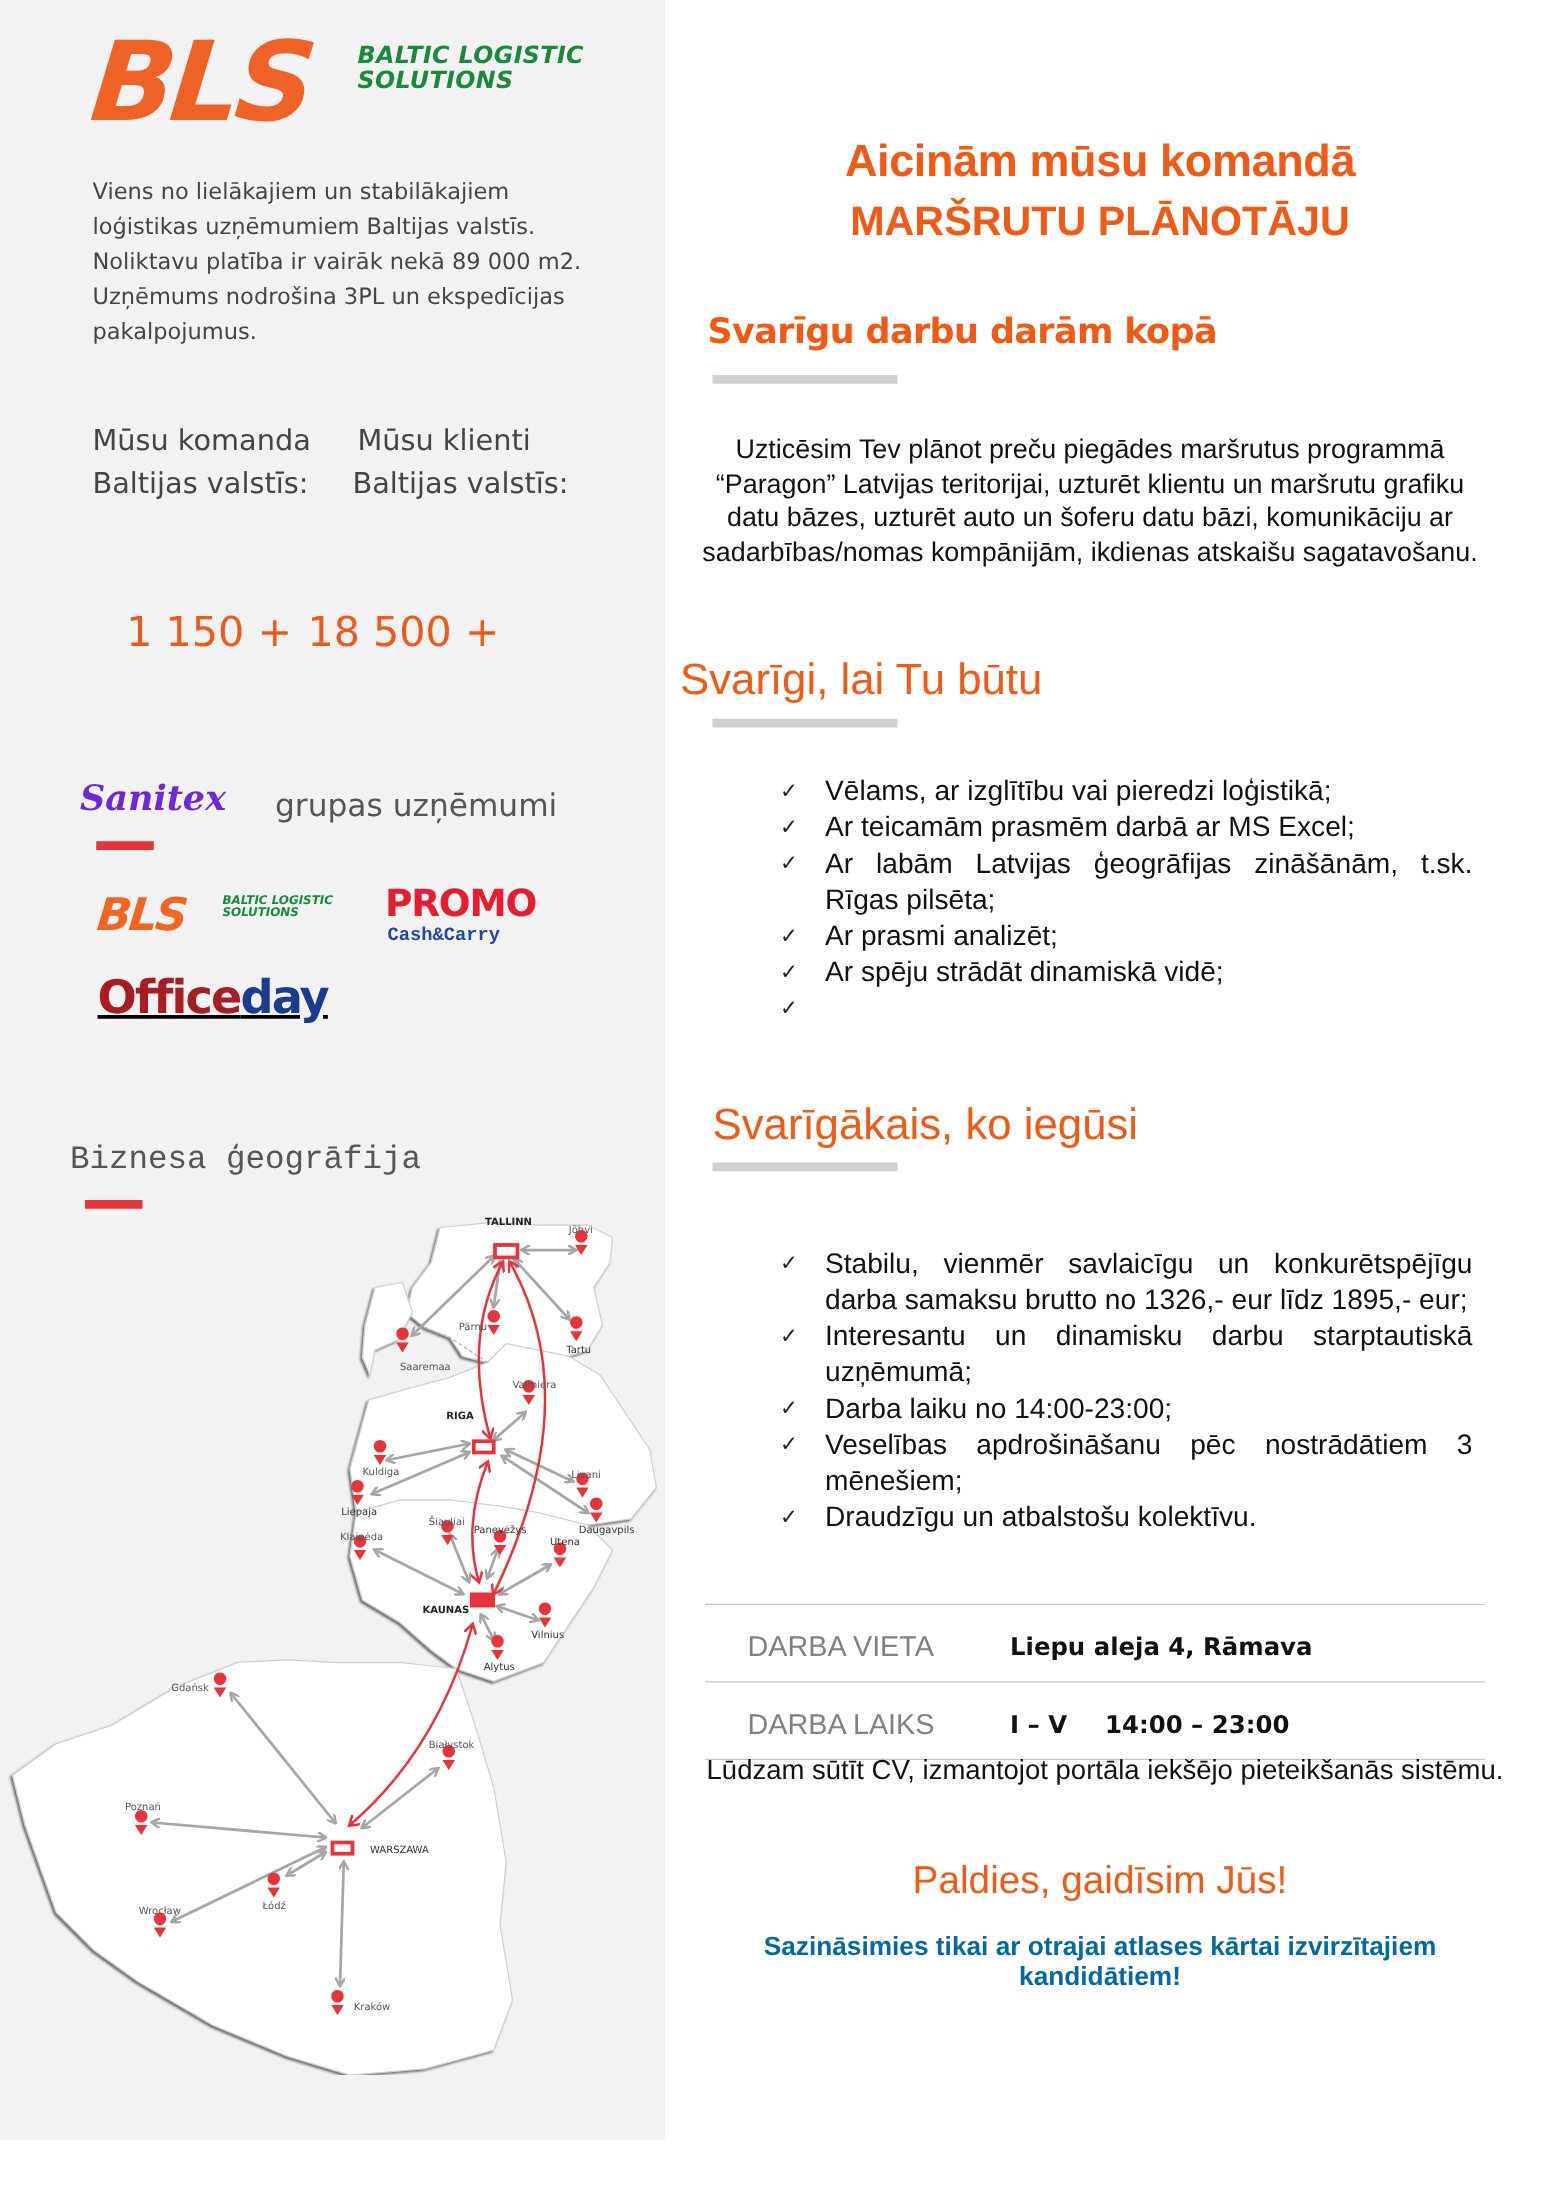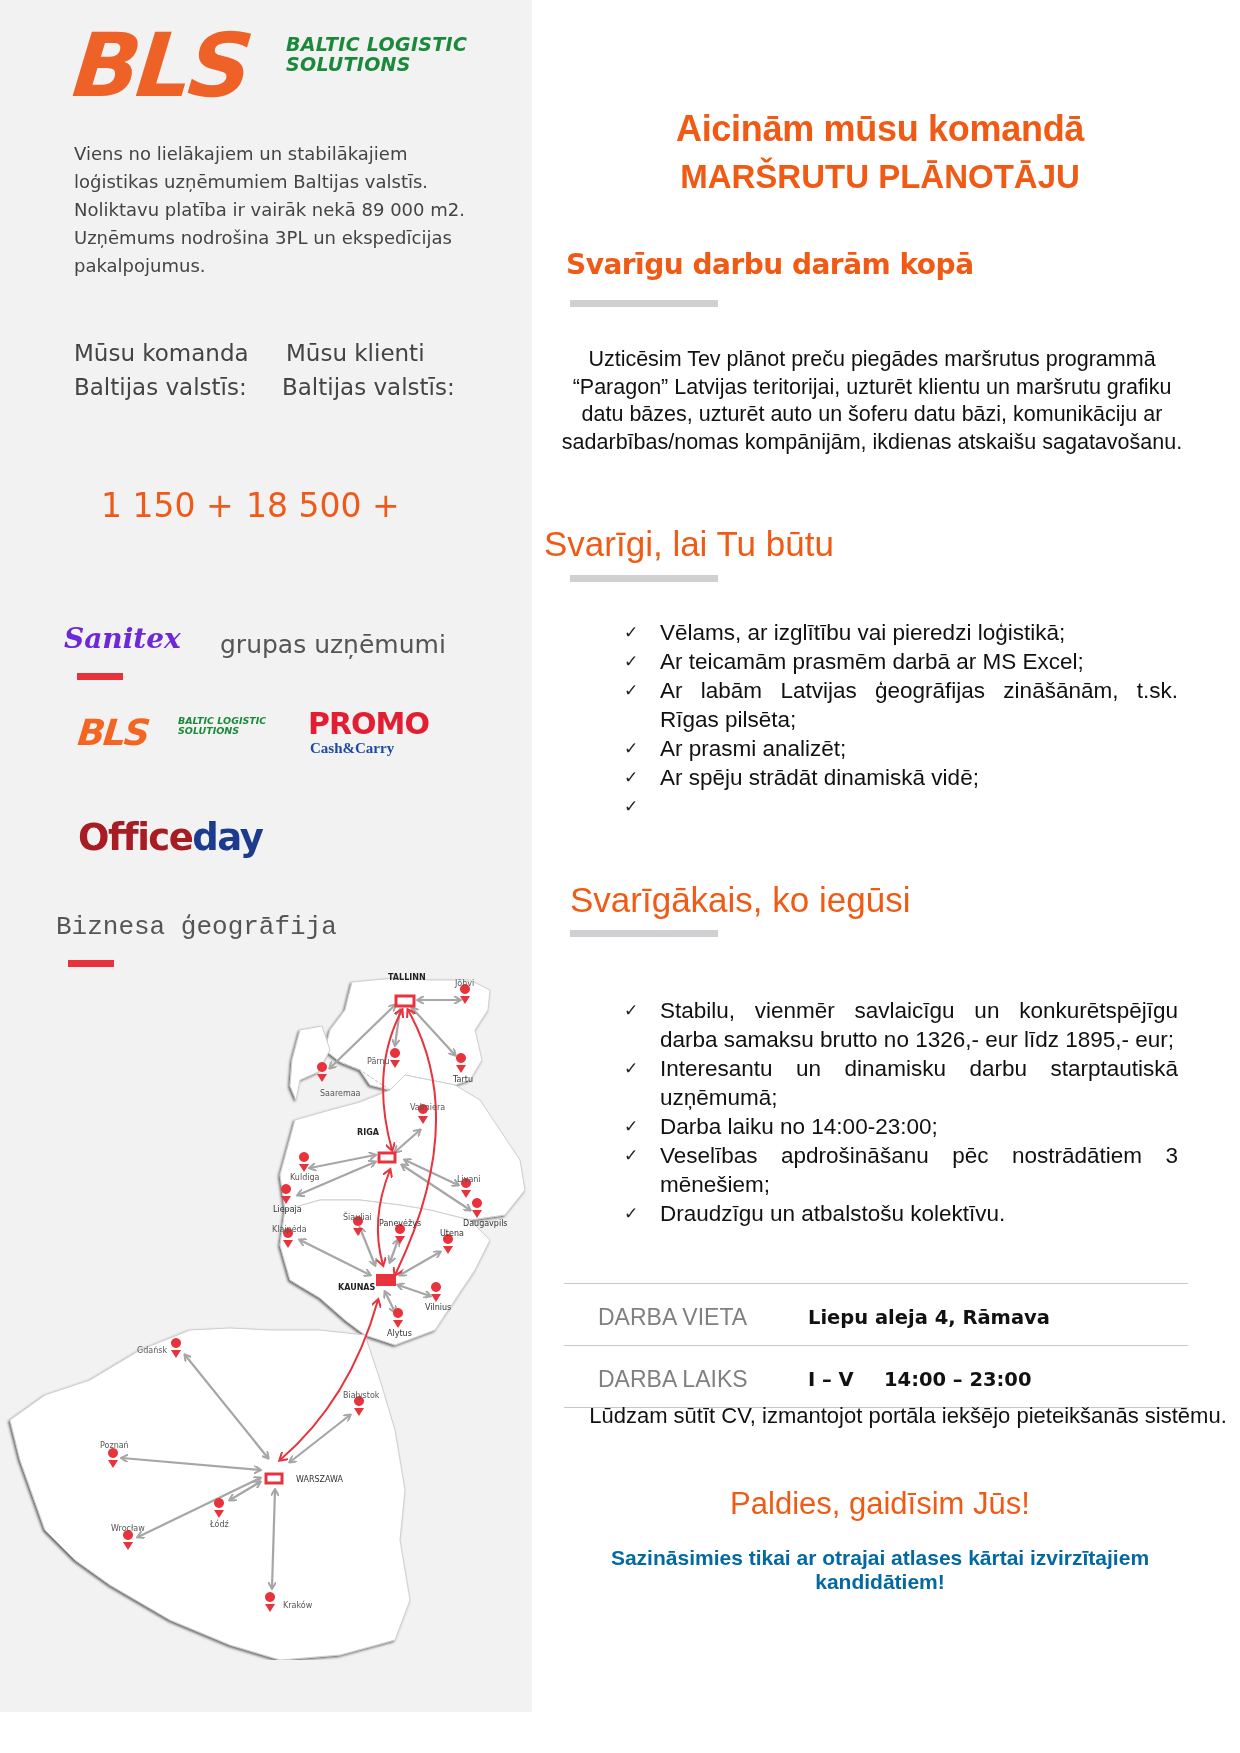--- a/index.html
+++ b/index.html
@@ -20,22 +20,22 @@
 
   .sanitex { left:64px; top:622px; font-family:"DejaVu Serif", serif; font-style:italic; font-weight:bold; font-size:28px; color:#6d28d9; }
   .sanitex-suffix { left:220px; top:630px; font-family:"DejaVu Sans", sans-serif; font-size:25px; color:#555; }
   .red-bar { background:#e8323c; height:7px; width:46px; }
 
   .bls-small { left:78px; top:712px; font-family:"DejaVu Sans", sans-serif; font-weight:bold; font-style:italic;
                font-size:36px; color:#f26522; letter-spacing:-2px; transform:skewX(-6deg); }
   .bls-small-sub { left:178px; top:716px; color:#1a8a3a; font-family:"DejaVu Sans", sans-serif; font-weight:bold; font-style:italic;
                    font-size:9.5px; line-height:10px; }
   .promo { left:308px; top:706px; font-family:"DejaVu Sans", sans-serif; font-weight:bold; font-size:30px; color:#e41e32; letter-spacing:-1px; }
-  .promo-sub { left:310px; top:740px; font-family:Liberation Serif, serif; font-weight:bold; font-size:15px; color:#1d4aa0; }
-  .officeday { left:78px; top:816px; font-family:"DejaVu Sans", sans-serif; font-weight:bold; font-size:37px; letter-spacing:-1.5px; }
+  .promo-sub { left:310px; top:740px; font-family:Liberation Mono, monospace; font-weight:bold; font-size:15px; color:#1d4aa0; }
+  .officeday { left:78px; top:776px; font-family:"DejaVu Sans", sans-serif; font-weight:bold; font-size:37px; letter-spacing:-1.5px;text-decoration:underline; }
   .officeday .o1 { color:#a81c24; }
   .officeday .o2 { color:#1d3b8e; }
 
   .geo-title { left:56px; top:912px; font-family:Liberation Mono, monospace; font-size:26px; color:#555; }
 
   .map { left:0; top:960px; width:532px; height:700px; }
 
   
   .title1 { left:540px; top:108px; width:680px; text-align:center; font-family:"Liberation Sans", sans-serif; font-weight:bold;
             font-size:36px; color:#f05a14; letter-spacing:-0.3px; }
@@ -47,21 +47,21 @@
   .para { left:552px; top:334px; width:640px; text-align:center; font-size:21.5px; line-height:27.5px; color:#111;margin-top:12px; }
 
   ul.checks { list-style:none; margin:0; padding:0; position:absolute; left:622px; width:556px; font-size:22.5px; line-height:29px; color:#111; }
   ul.checks li { position:relative; padding-left:38px; text-align:justify; }
   ul.checks li .ck { position:absolute; left:2px; top:0; font-size:17px; color:#222; }
 
   .info-line { left:564px; width:624px; height:1px; background:#c8c8c8; }
   .info-label { left:598px; font-size:23px; color:#808080; }
   .info-value { font-family:"DejaVu Sans", sans-serif; font-weight:bold; font-size:19.5px; color:#111; }
 
-  .cv { left:588px; top:1402px; width:640px; text-align:center; font-size:22px; line-height:28px; color:#111; }
+  .cv { left:564px; top:1402px; width:640px; text-align:center; font-size:22px; line-height:28px; color:#111; }
   .thanks { left:560px; top:1486px; width:640px; text-align:center; font-size:31px; color:#f05a14; }
   .note { left:560px; top:1546px; width:640px; text-align:center; font-size:21px; line-height:24px; color:#0369a1;font-weight:bold; }
 </style>
 </head>
 <body>
 
 <div class="left-panel"></div>
 
 <div class="abs bls-big">BLS</div>
 <div class="abs bls-sub">

